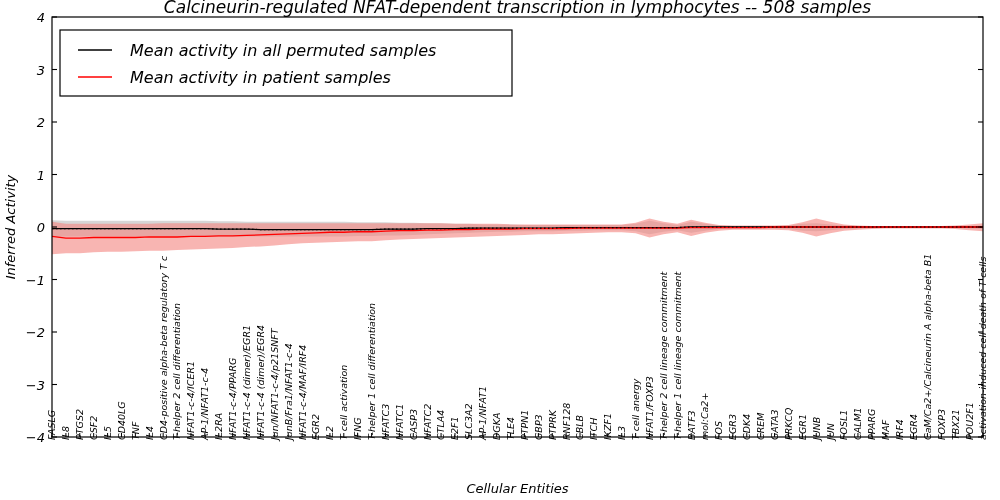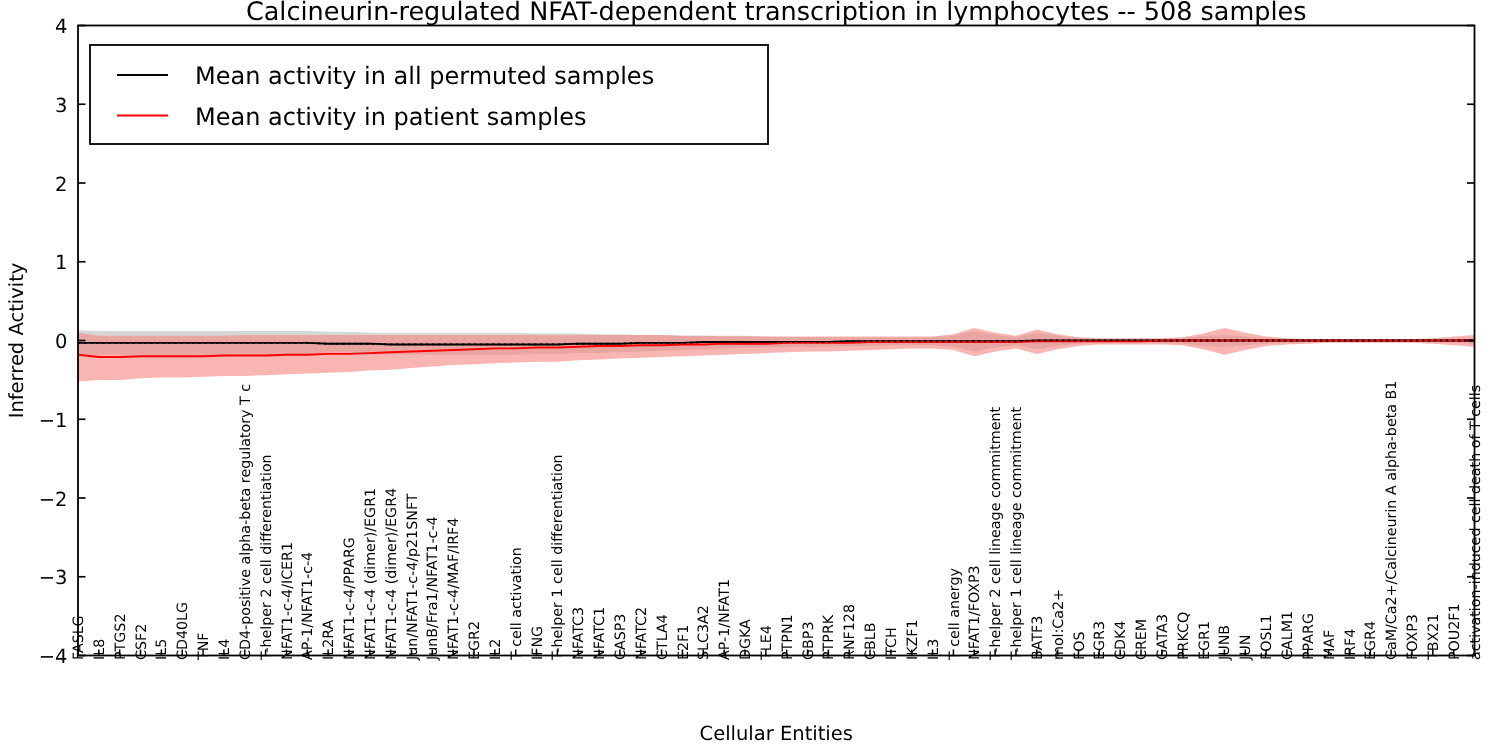--- a/index.html
+++ b/index.html
@@ -1,18 +1,18 @@
 <!DOCTYPE html>
 <html><head>
 <meta charset="utf-8">
 <style>
   html,body{margin:0;padding:0;background:#ffffff;}
   body{width:1000px;height:500px;overflow:hidden;
        font-family:"DejaVu Sans","Liberation Sans",sans-serif;color:#000;}
-  #stage{position:relative;width:1000px;height:500px;}
+  #stage{position:relative;width:1000px;height:500px;font-style:italic;}
   #chart-svg{position:absolute;left:0;top:0;}
   .ttl{font-size:17px;}
   .axlbl{font-size:13px;}
   .tick{font-size:13px;}
   .xtick{font-size:9.5px;}
   .leg{font-size:16px;}
 </style>
 </head>
 <body>
 

